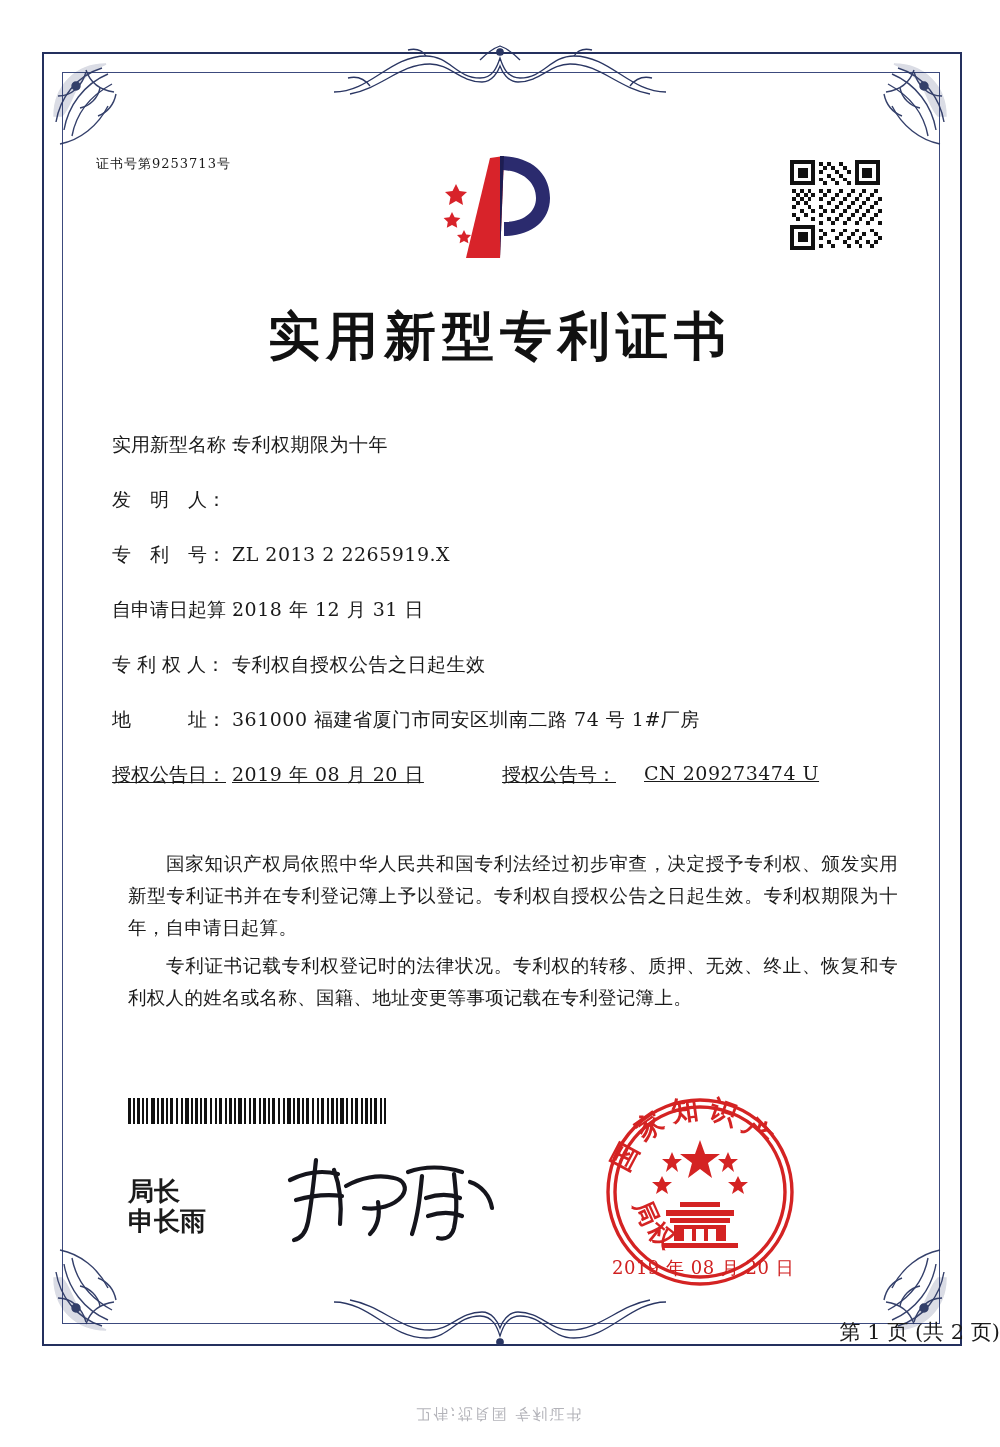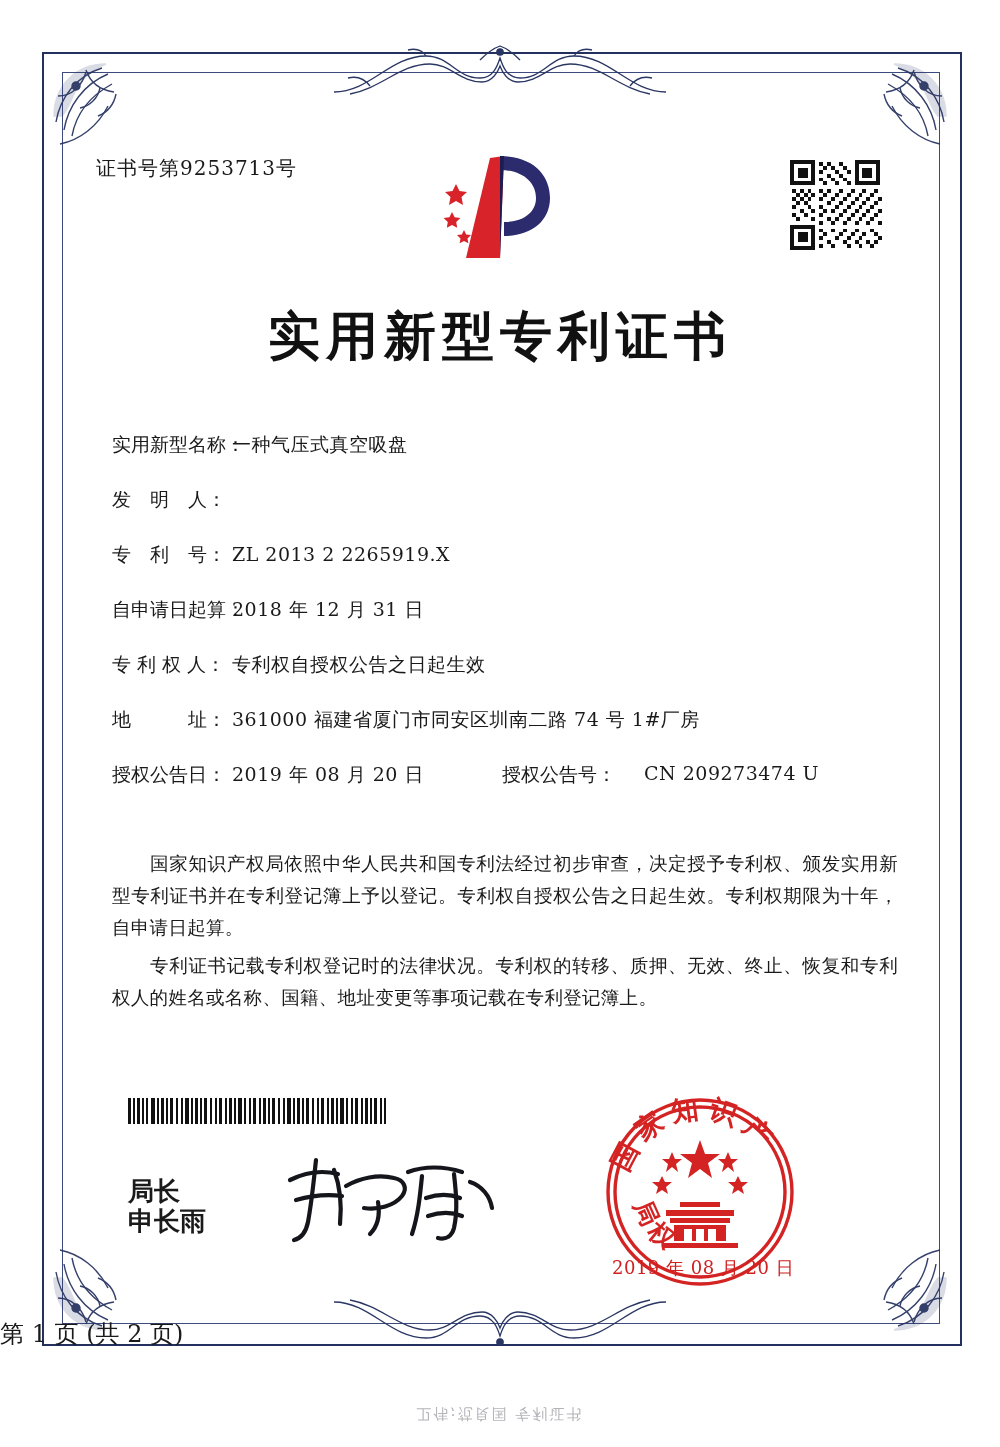--- a/index.html
+++ b/index.html
@@ -60,21 +60,21 @@
     left: 330px; top: 1290px;
     width: 340px; height: 62px;
     color: #2a3663;
   }
   .bottom-flourish svg { width: 100%; height: 100%; display: block; }
 
   
   .cert-number {
     position: absolute;
     left: 96px; top: 155px;
-    font-size: 20px;
+    font-size: 13px;
     letter-spacing: 1px;
     font-family: "DejaVu Serif", "Liberation Serif", serif;
     white-space: nowrap;
   }
 
   .logo {
     position: absolute;
     left: 430px; top: 150px;
     width: 140px; height: 120px;
   }
@@ -118,20 +118,21 @@
     letter-spacing: 0px;
     white-space: nowrap;
   }
   .field-value {
     flex: 1 1 auto;
     white-space: nowrap;
     letter-spacing: .5px;
   }
   .field-row.pair {
     display: flex;
+    text-decoration: underline;
   }
   .pair-left {
     width: 390px;
     flex: 0 0 390px;
     display: flex;
   }
   .pair-left .field-label { width: 120px; flex: 0 0 120px; }
   .pair-right {
     display: flex;
     flex: 1 1 auto;
@@ -145,21 +146,21 @@
   
   .paragraphs {
     position: absolute;
     left: 112px; top: 848px;
     width: 786px;
     font-size: 18.5px;
     line-height: 32px;
     font-family: "DejaVu Serif", "Liberation Serif", serif;
   }
   .paragraphs p {
-    margin: 0 0 6px 0;
+    margin: 0 0 6px 16px;
     text-indent: 38px;
     text-align: justify;
     letter-spacing: .3px;
   }
 
   
   .barcode {
     position: absolute;
     left: 128px; top: 1098px;
     width: 258px; height: 26px;
@@ -197,22 +198,22 @@
     font-family: "DejaVu Serif", "Liberation Serif", serif;
     letter-spacing: .5px;
     white-space: nowrap;
   }
 
   
   .page-footer {
     position: absolute;
     left: 0; top: 1318px;
     width: 1000px;
-    text-align: left;
-    font-size: 24px;
+    text-align: right;
+    font-size: 21px;
     font-family: "DejaVu Serif", "Liberation Serif", serif;
   }
   .watermark {
     position: absolute;
     left: 0; top: 1404px;
     width: 1000px;
     text-align: center;
     font-size: 15px;
     color: #9a9aa2;
     letter-spacing: 2px;
@@ -451,21 +452,21 @@
           <rect x="86" y="90" width="4" height="4"></rect>
       </g>
     </svg>
   </div>
 
   <div class="main-title">实用新型专利证书</div>
 
   <div class="fields">
     <div class="field-row">
       <span class="field-label">实用新型名称：</span>
-      <span class="field-value">一种气压式真空吸盘</span>
+      <span class="field-value">专利权期限为十年</span>
     </div>
     <div class="field-row">
       <span class="field-label">发　明　人：</span>
     </div>
     <div class="field-row">
       <span class="field-label">专　利　号：</span>
       <span class="field-value">ZL 2013 2 2265919.X</span>
     </div>
     <div class="field-row">
       <span class="field-label">自申请日起算：</span>

